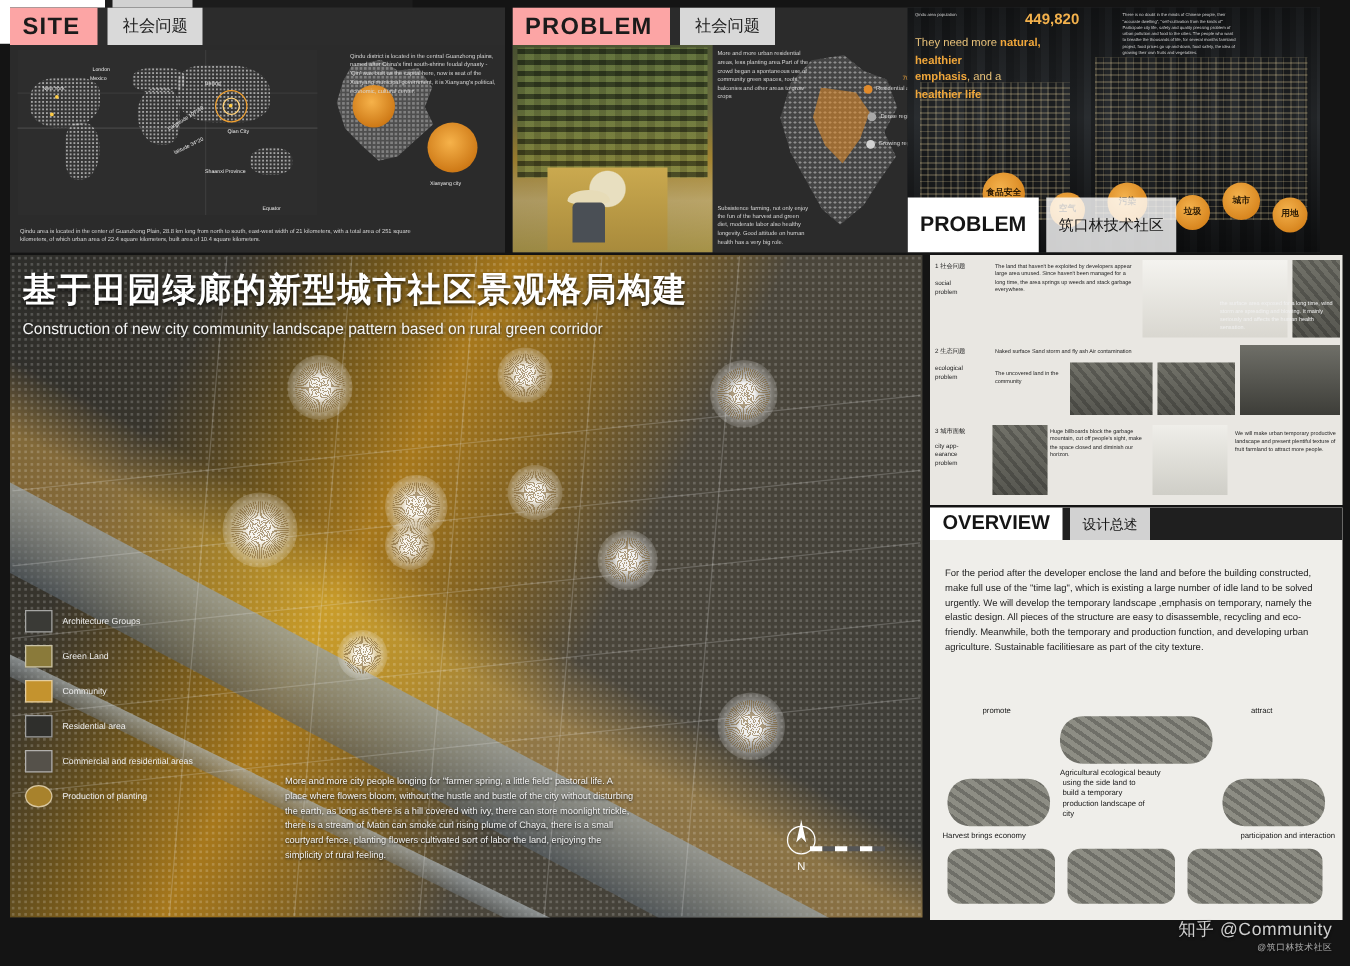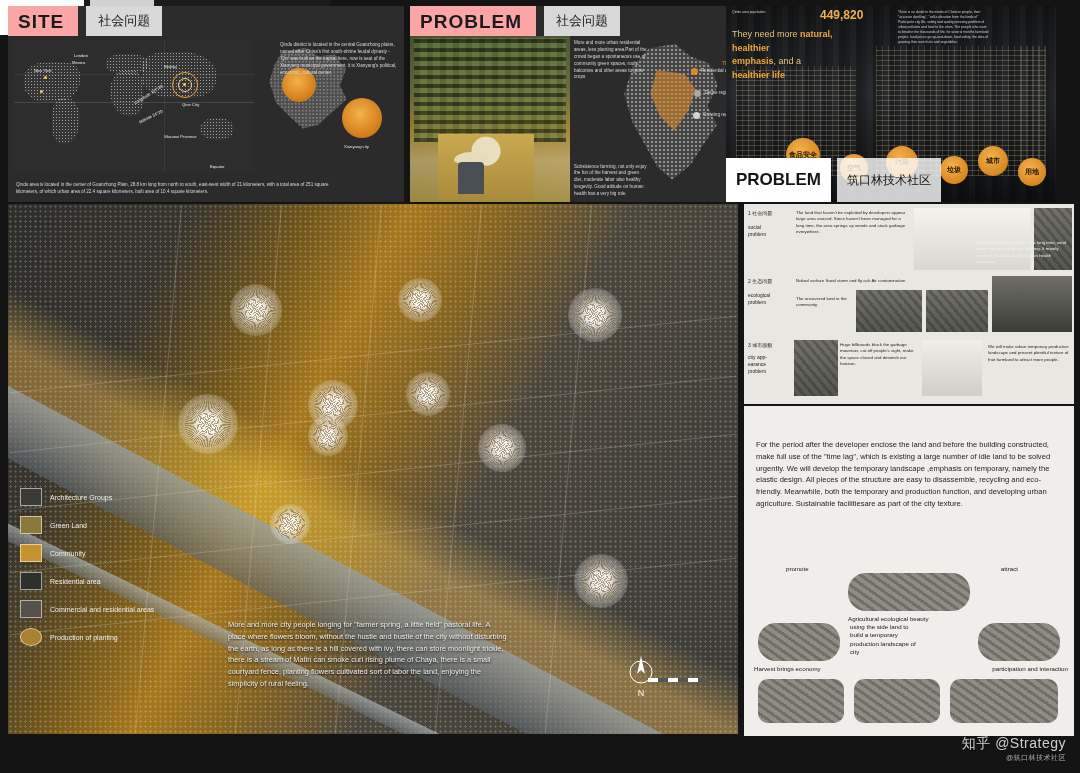--- a/index.html
+++ b/index.html
@@ -154,21 +154,21 @@
     background:
       linear-gradient(180deg, rgba(0,0,0,.15), rgba(0,0,0,.35)),
       repeating-linear-gradient(50deg, #6b6b63 0 3px, #85857b 3px 7px);
   }
 
   
   #overview { left: 744px; top: 406px; width: 330px; height: 330px; background: #efeeea; }
   .ovHdr { display: flex; align-items: stretch; height: 26px; background: #1f1f1f; }
   .ovHdr .tagbox { background: #fff; color: #151515; font-size: 16px; font-weight: bold; padding: 0 10px; display: flex; align-items: center; }
   .ovHdr .tagcn { background: rgba(255,255,255,.8); color: #151515; font-size: 11px; padding: 0 10px; display: flex; align-items: center; margin-left: 6px; }
-  .ovBody { padding: 8px 12px 0 12px; font-size: 7.6px; line-height: 1.55; color: #1d1d1d; margin-top: 25px; }
+  .ovBody { padding: 21px 12px 0 12px; font-size: 7.6px; line-height: 1.55; color: #1d1d1d; }
   .diagram { position: absolute; left: 0; top: 155px; width: 330px; height: 175px; }
   .dgBox {
     position: absolute; border-radius: 18px; overflow: hidden;
     background: repeating-linear-gradient(35deg, #6f6f68 0 3px, #8d8d84 3px 7px);
   }
   .dgLabel { position: absolute; font-size: 6.2px; color: #171717; }
 
   
   #main { left: 8px; top: 204px; width: 730px; height: 530px; background: #2a2a28; overflow: hidden; }
   .mapbase {
@@ -413,20 +413,24 @@
 earance
 problem</div>
       <div class="anTxt" style="position:absolute;left:96px;top:4px;width:80px;">Huge billboards block the garbage mountain, cut off people's sight, make the space closed and diminish our horizon.</div>
       <div class="ph phPhoto" style="left:50px;top:2px;width:44px;height:56px;"></div>
       <div class="ph" style="left:178px;top:2px;width:60px;height:56px;background:linear-gradient(180deg,#efeee9,#cfcec7);"></div>
       <div class="anTxt" style="position:absolute;left:244px;top:6px;width:84px;">We will make urban temporary productive landscape and present plentiful texture of fruit farmland to attract more people.</div>
     </div>
   </div>
 
   <div class="panel" id="overview">
+    <div class="ovHdr">
+      <div class="tagbox">OVERVIEW</div>
+      <div class="tagcn">设计总述</div>
+    </div>
     <div class="ovBody">For the period after the developer enclose the land and before the building constructed, make full use of the "time lag", which is existing a large number of idle land to be solved urgently. We will develop the temporary landscape ,emphasis on temporary, namely the elastic design. All pieces of the structure are easy to disassemble, recycling and eco-friendly. Meanwhile, both the temporary and production function, and developing urban agriculture. Sustainable facilitiesare as part of the city texture.</div>
 
     <div class="diagram">
       <div class="dgLabel" style="left:42px;top:4px;">promote</div>
       <div class="dgLabel" style="right:56px;top:4px;">attract</div>
 
       <div class="dgBox" style="left:104px;top:12px;width:122px;height:38px;"></div>
       <div class="dgLabel" style="left:104px;top:54px;width:140px;">Agricultural ecological beauty</div>
 
       <div class="dgBox" style="left:14px;top:62px;width:82px;height:38px;"></div>
@@ -472,20 +476,24 @@
     <div class="blob" style="left:390px;top:74px;width:44px;height:44px;"></div>
     <div class="blob" style="left:560px;top:84px;width:54px;height:54px;"></div>
     <div class="blob" style="left:170px;top:190px;width:60px;height:60px;"></div>
     <div class="blob" style="left:300px;top:176px;width:50px;height:50px;"></div>
     <div class="blob" style="left:398px;top:168px;width:44px;height:44px;"></div>
     <div class="blob" style="left:470px;top:220px;width:48px;height:48px;"></div>
     <div class="blob" style="left:300px;top:212px;width:40px;height:40px;"></div>
     <div class="blob" style="left:566px;top:350px;width:54px;height:54px;"></div>
     <div class="blob" style="left:262px;top:300px;width:40px;height:40px;"></div>
 
+    <div class="titleWrap">
+      <div class="titleCN">基于田园绿廊的新型城市社区景观格局构建</div>
+      <div class="titleEN">Construction of new city community landscape pattern based on rural  green corridor</div>
+    </div>
 
     <div class="legend">
       <div class="lgRow">
         <span class="lgSw" style="background:#3a3a36;"></span>
         <span class="lgTx">Architecture Groups</span>
       </div>
       <div class="lgRow">
         <span class="lgSw" style="background:#8a7a3a;"></span>
         <span class="lgTx">Green Land</span>
       </div>
@@ -524,17 +532,17 @@
         <rect x="20" y="2" width="10" height="4" fill="#fff"></rect>
         <rect x="30" y="2" width="10" height="4" fill="#555"></rect>
         <rect x="40" y="2" width="10" height="4" fill="#fff"></rect>
         <rect x="50" y="2" width="10" height="4" fill="#555"></rect>
       </svg>
     </div>
 
   </div>
 
   <div class="watermark">
-    <span>知乎 @Strategy</span>
+    <span>知乎 @Community</span>
     <small>@筑口林技术社区</small>
   </div>
 
 </div>
 
 </body></html>

